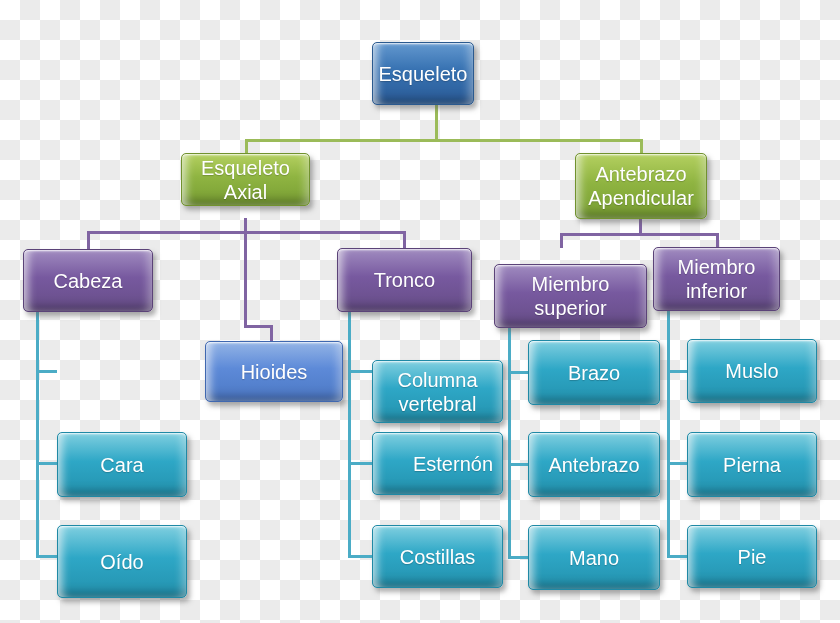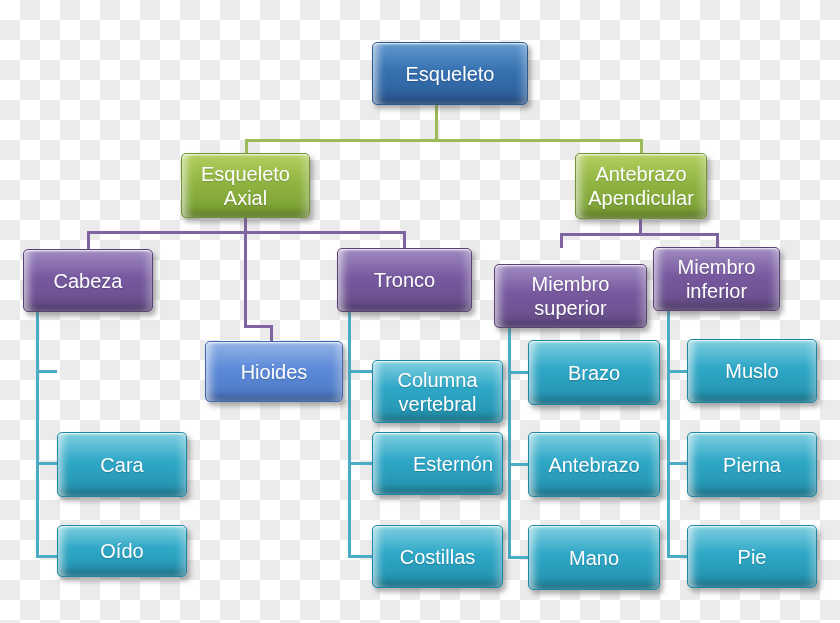--- a/index.html
+++ b/index.html
@@ -25,30 +25,30 @@
       3px 4px 5px rgba(96,96,96,.5);
     text-shadow:0 1px 1px rgba(0,0,0,.2);
   }
   .blue  {--c1:#6398cf;--c2:#3671b1;--c3:#2b5c98;--bd:#2b5a8f;}
   .green {--c1:#b4d060;--c2:#8fb441;--c3:#789e33;--bd:#71922e;}
   .purple{--c1:#a08bc0;--c2:#77599f;--c3:#664d87;--bd:#5b4378;}
   .cyan  {--c1:#7fcfe0;--c2:#2ea7c6;--c3:#2391ad;--bd:#1f89a5;}
   .lblue {--c1:#93b4e6;--c2:#5d8ad8;--c3:#4c78c4;--bd:#4068b0;}
 
   
-  #n-esqueleto{left:372px;top:42px;width:156px;height:63px;}
-  #n-axial{left:181px;top:153px;width:129px;height:65px;}
+  #n-esqueleto{left:372px;top:42px;width:102px;height:63px;}
+  #n-axial{left:181px;top:153px;width:129px;height:53px;}
   #n-apendicular{left:575px;top:153px;width:132px;height:66px;}
   #n-cabeza{left:23px;top:249px;width:130px;height:63px;}
   #n-tronco{left:337px;top:248px;width:135px;height:64px;}
   #n-msup{left:494px;top:264px;width:153px;height:64px;}
   #n-minf{left:653px;top:247px;width:127px;height:64px;}
   #n-craneo{left:57px;top:340px;width:130px;height:63px;}
   #n-cara{left:57px;top:432px;width:130px;height:65px;}
-  #n-oido{left:57px;top:525px;width:130px;height:52px;}
+  #n-oido{left:57px;top:525px;width:130px;height:73px;}
   #n-hioides{left:205px;top:341px;width:138px;height:61px;}
   #n-columna{left:372px;top:360px;width:131px;height:63px;}
   #n-esternon{left:372px;top:432px;width:131px;height:63px;padding-left:36px;}
   #n-costillas{left:372px;top:525px;width:131px;height:63px;}
   #n-brazo{left:528px;top:340px;width:132px;height:65px;}
   #n-antebrazo{left:528px;top:432px;width:132px;height:65px;}
   #n-mano{left:528px;top:525px;width:132px;height:65px;}
   #n-muslo{left:687px;top:339px;width:130px;height:64px;}
   #n-pierna{left:687px;top:432px;width:130px;height:65px;}
   #n-pie{left:687px;top:525px;width:130px;height:63px;}

